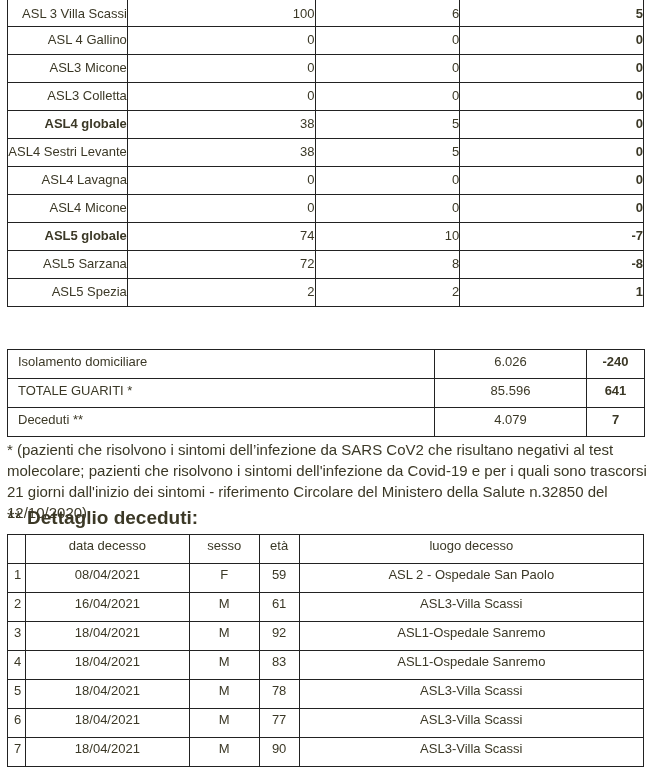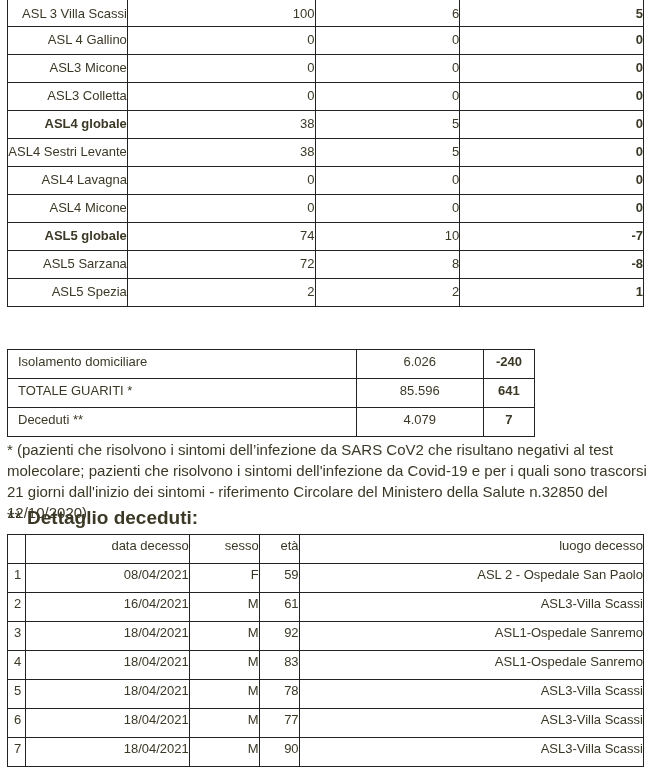--- a/index.html
+++ b/index.html
@@ -12,34 +12,34 @@
   
   #asl-table { left: 7px; top: -2px; width: 637px; }
   #asl-table td { height: 28px; text-align: right; padding-top: 5px; box-sizing: border-box; }
   #asl-table td.c0 { width: 120px; }
   #asl-table td.c1 { width: 188px; }
   #asl-table td.c2 { width: 145px; }
   #asl-table td.c3 { width: 184px; font-weight: bold; }
   #asl-table tr.bold td.c0 { font-weight: bold; }
   #asl-table tr:first-child td { height: 28px; padding-top: 7px; }
   
-  #summary-table { left: 7px; top: 349px; width: 528px; }
+  #summary-table { left: 7px; top: 349px; width: 638px; }
   #summary-table td { height: 29px; padding-top: 4px; box-sizing: border-box; }
   #summary-table td.s0 { width: 427px; padding-left: 10px; text-align: left; }
   #summary-table td.s1 { width: 152px; text-align: center; }
   #summary-table td.s2 { width: 58px; text-align: center; font-weight: bold; }
   .footnote {
     position: absolute; left: 7px; top: 439px; width: 640px;
     line-height: 21px; font-size: 15px;
   }
   .deaths-title { position: absolute; left: 7px; top: 507px; font-size: 19px; }
   .deaths-title b { font-weight: bold; }
   
   #deaths-table { left: 7px; top: 534px; width: 637px; }
-  #deaths-table td { height: 29px; padding-top: 3px; box-sizing: border-box; text-align: right; }
+  #deaths-table td { height: 29px; padding-top: 3px; box-sizing: border-box; text-align: center; }
   #deaths-table td.d0 { width: 18px; text-align: left; padding-left: 6px; }
   #deaths-table td.d1 { width: 164px; }
   #deaths-table td.d2 { width: 70px; }
   #deaths-table td.d3 { width: 40px; }
   #deaths-table td.d4 { width: 345px; }
 </style>
 </head>
 <body>
 
 <table id="asl-table">

